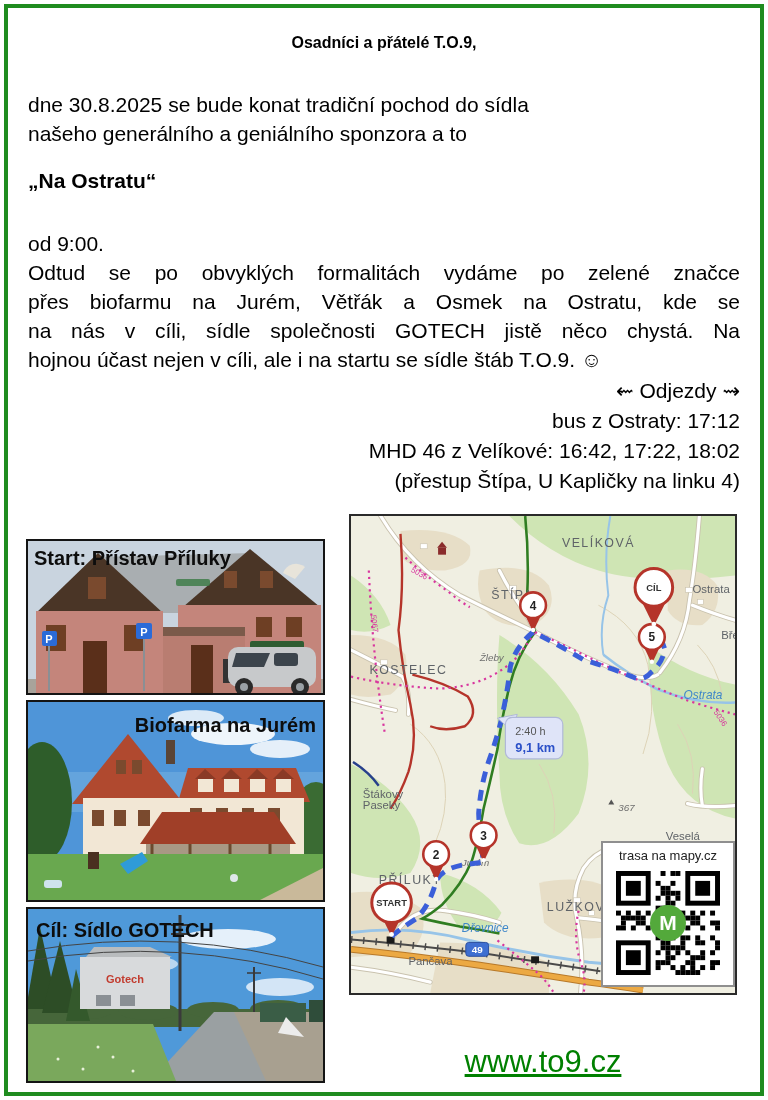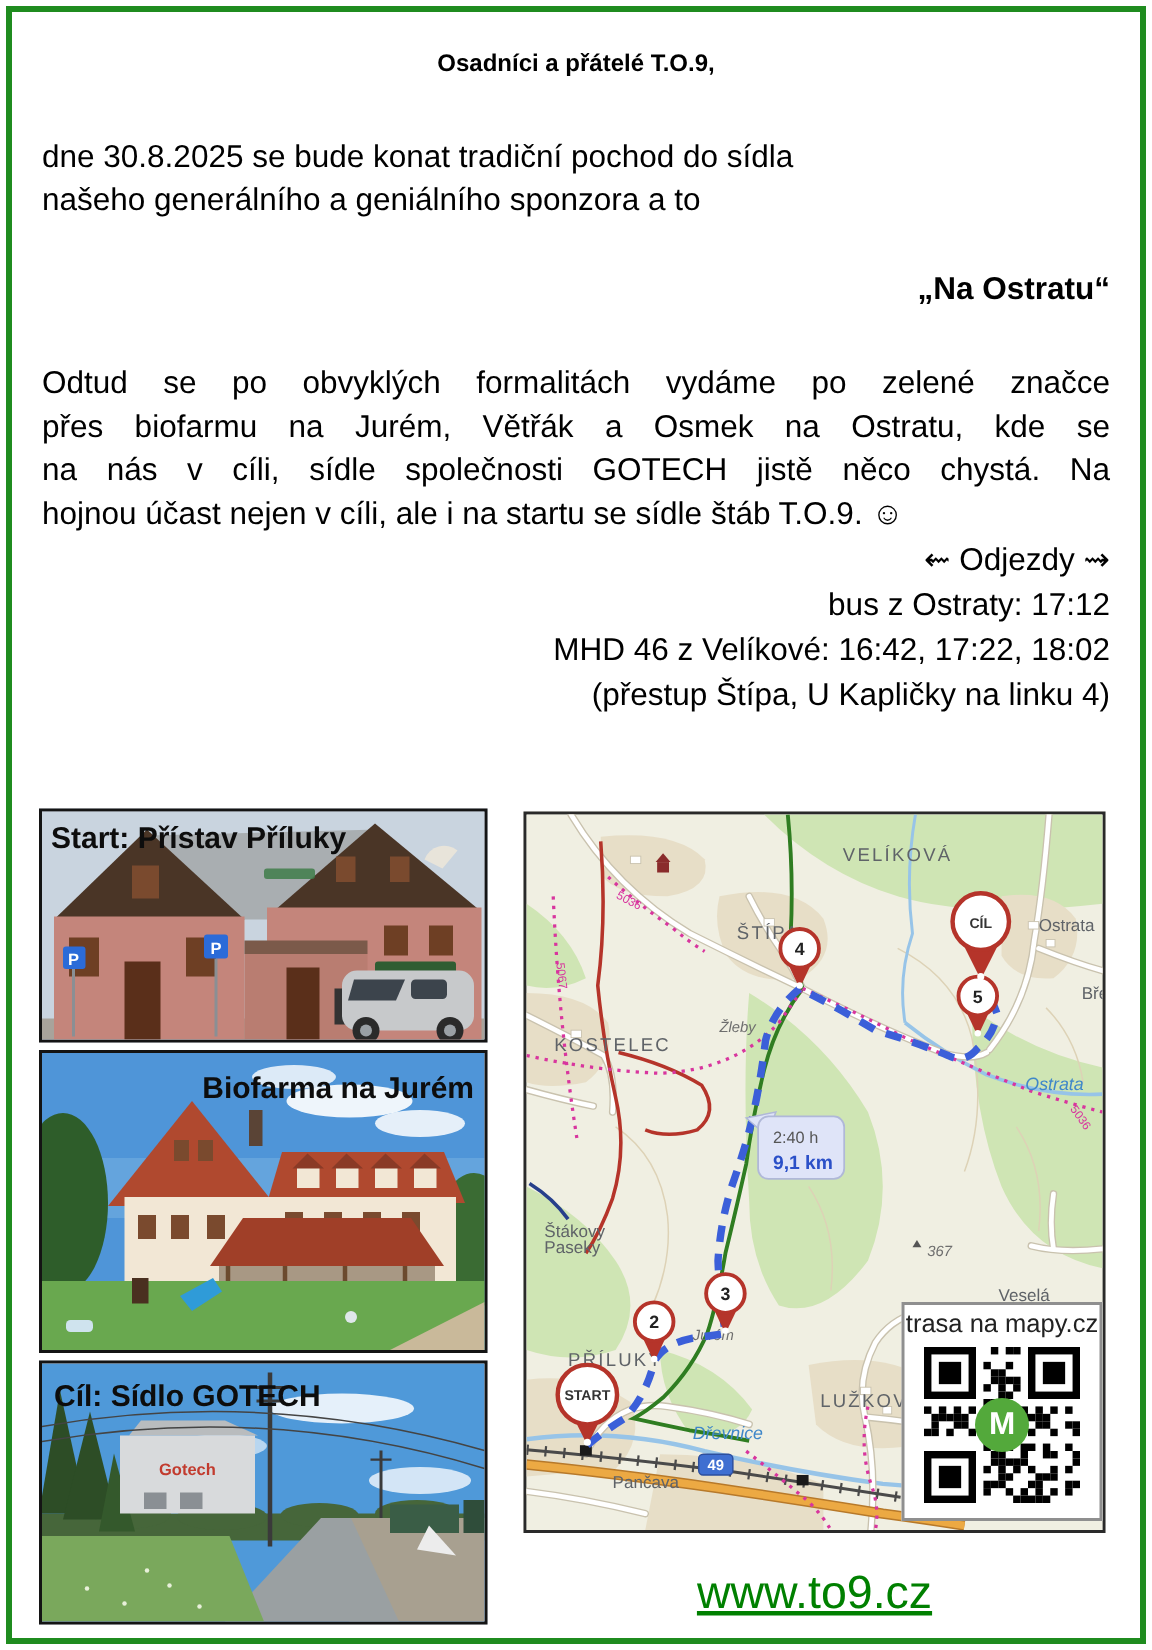--- a/index.html
+++ b/index.html
@@ -5,46 +5,46 @@
   html,body{margin:0;padding:0;}
   body{
     width:768px;height:1100px;position:relative;background:#ffffff;
     font-family:"Liberation Sans", sans-serif;color:#000;overflow:hidden;
   }
   .page{position:absolute;inset:0;}
   .page-border{position:absolute;inset:4px;border:4px solid #1f8c1f;pointer-events:none;}
   .content{position:absolute;left:28px;top:0;width:712px;}
   .title{font-size:16px;font-weight:bold;text-align:center;margin-top:30px;line-height:26px;}
   .lead{font-size:21px;font-weight:normal;text-align:left;margin-top:34px;line-height:29px;}
-  .subtitle{font-size:21px;font-weight:bold;text-align:right;margin-top:30px;line-height:29px;}
+  .subtitle{font-size:21px;font-weight:bold;text-align:left;margin-top:18px;line-height:29px;}
   .bodytext{margin-top:34px;font-size:21px;line-height:29px;}
   .jline{text-align:justify;text-align-last:justify;}
   .jend{text-align:left;}
   .centerblock{font-size:21px;line-height:30px;text-align:right;margin-top:2px;}
   .dep-arrow{font-size:21px;}
   
   .photos{position:absolute;left:26px;top:539px;width:299px;}
   .photo{border:2px solid #141414;margin:0 0 5px 0;box-sizing:border-box;width:299px;background:#cfd8e2;font-family:"Liberation Sans",sans-serif;}
   .photo svg{display:block;}
   .ph-label{font:bold 20px "Liberation Sans",sans-serif;fill:#0d0d0d;}
   
-  .map-wrap{position:absolute;left:349px;top:541px;width:388px;height:481px;border:2px solid #2a2a2a;box-sizing:border-box;background:#f0efe2;}
+  .map-wrap{position:absolute;left:349px;top:514px;width:388px;height:481px;border:2px solid #2a2a2a;box-sizing:border-box;background:#f0efe2;}
   .map-wrap svg{display:block;}
   .town{font:12.5px "Liberation Sans",sans-serif;fill:#5f6368;letter-spacing:1.5px;}
   .town-sm{font:11.5px "Liberation Sans",sans-serif;fill:#5f6368;}
   .hamlet{font:italic 10px "Liberation Sans",sans-serif;fill:#6e6e6e;}
   .water-lbl{font:italic 12px "Liberation Sans",sans-serif;fill:#3f87c9;}
   .cyclo-lbl{font:8px "Liberation Sans",sans-serif;fill:#d8359e;}
   .mk-num{font:bold 12px "Liberation Sans",sans-serif;fill:#222;text-anchor:middle;}
   .mk-txt{font:bold 9.5px "Liberation Sans",sans-serif;fill:#333;text-anchor:middle;}
   .rd{stroke:#c9c2ae;stroke-width:5;fill:none;stroke-linecap:round;}
   .rw{stroke:#ffffff;stroke-width:3.2;fill:none;stroke-linecap:round;}
   
   .qr-panel{position:absolute;right:0;bottom:6px;width:134px;height:146px;background:#fff;border:2px solid #8f8f8f;box-sizing:border-box;text-align:center;}
-  .qr-caption{font-size:17px;color:#222;margin-top:3px;line-height:20px;}
+  .qr-caption{font-size:13px;color:#222;margin-top:3px;line-height:20px;}
   .qr-box{position:relative;width:104px;height:104px;margin:5px auto 0 auto;}
   .m-logo{position:absolute;left:50%;top:50%;width:36px;height:36px;margin:-18px 0 0 -18px;border-radius:50%;
     background:#53a93b;color:#fff;font:bold 21px "Liberation Sans",sans-serif;line-height:36px;text-align:center;}
   
   .footer-link{position:absolute;left:349px;top:1044px;width:388px;text-align:center;}
   .footer-link a{color:#008000;font-size:31px;text-decoration:underline;}
 </style>
 </head>
 <body>
 
@@ -53,20 +53,21 @@
 
   <div class="content">
     <div class="title">Osadníci a přátelé T.O.9,</div>
     <div class="lead">
       <div>dne 30.8.2025 se bude konat tradiční pochod do sídla</div>
       <div>našeho generálního a geniálního sponzora a to</div>
     </div>
     <div class="subtitle">„Na Ostratu“</div>
 
     <div class="bodytext">
+      <div class="jend">od 9:00.</div>
       <div class="jline">Odtud se po obvyklých formalitách vydáme po zelené značce</div>
       <div class="jline">přes biofarmu na Jurém, Větřák a Osmek na Ostratu, kde se</div>
       <div class="jline">na nás v cíli, sídle společnosti GOTECH jistě něco chystá. Na</div>
       <div class="jend">hojnou účast nejen v cíli, ale i na startu se sídle štáb T.O.9. ☺</div>
     </div>
 
     <div class="centerblock">
       <div>
         <span class="dep-arrow">⇜</span>
         <span>Odjezdy</span>

